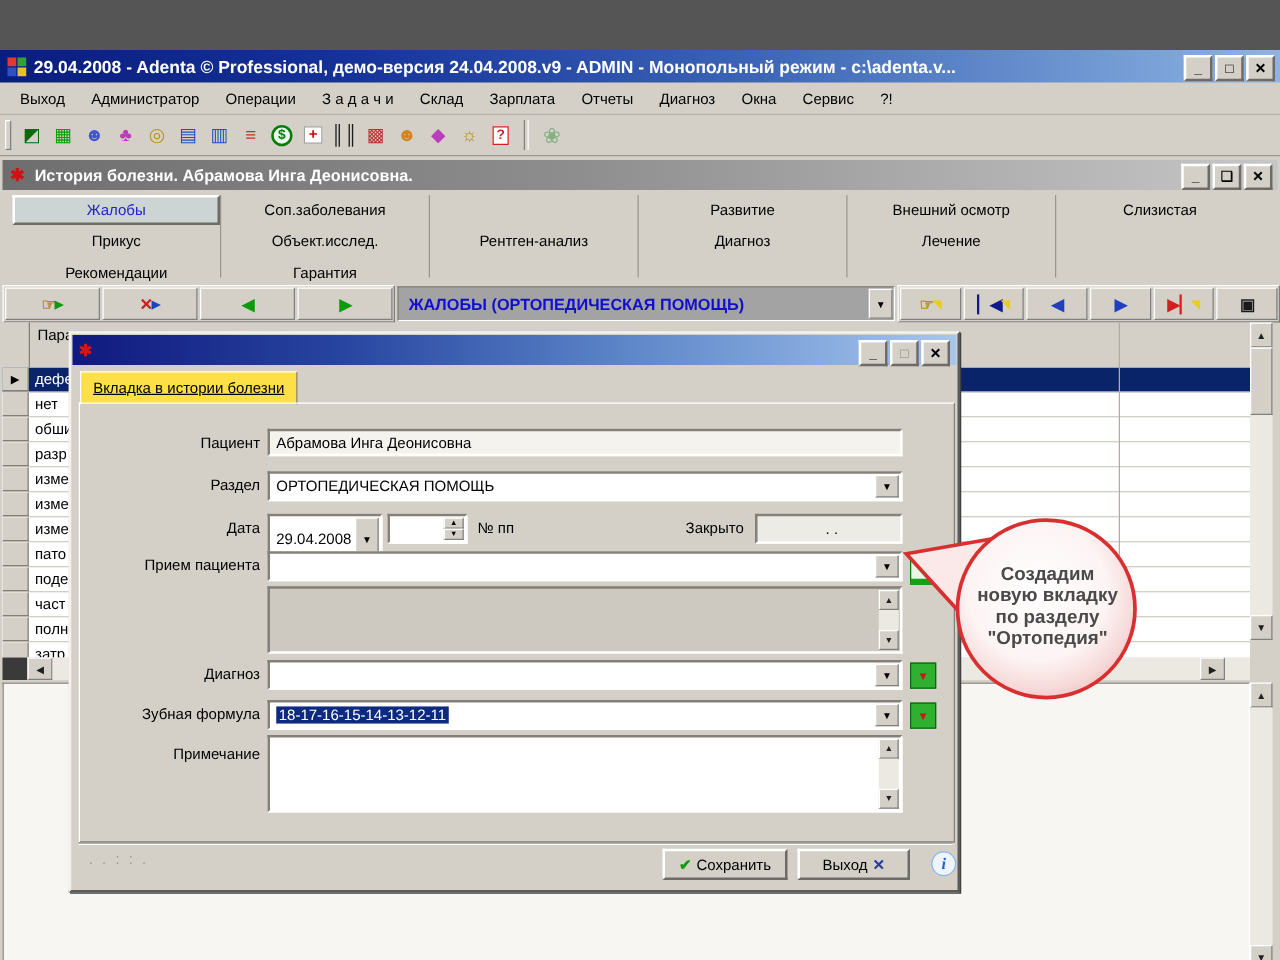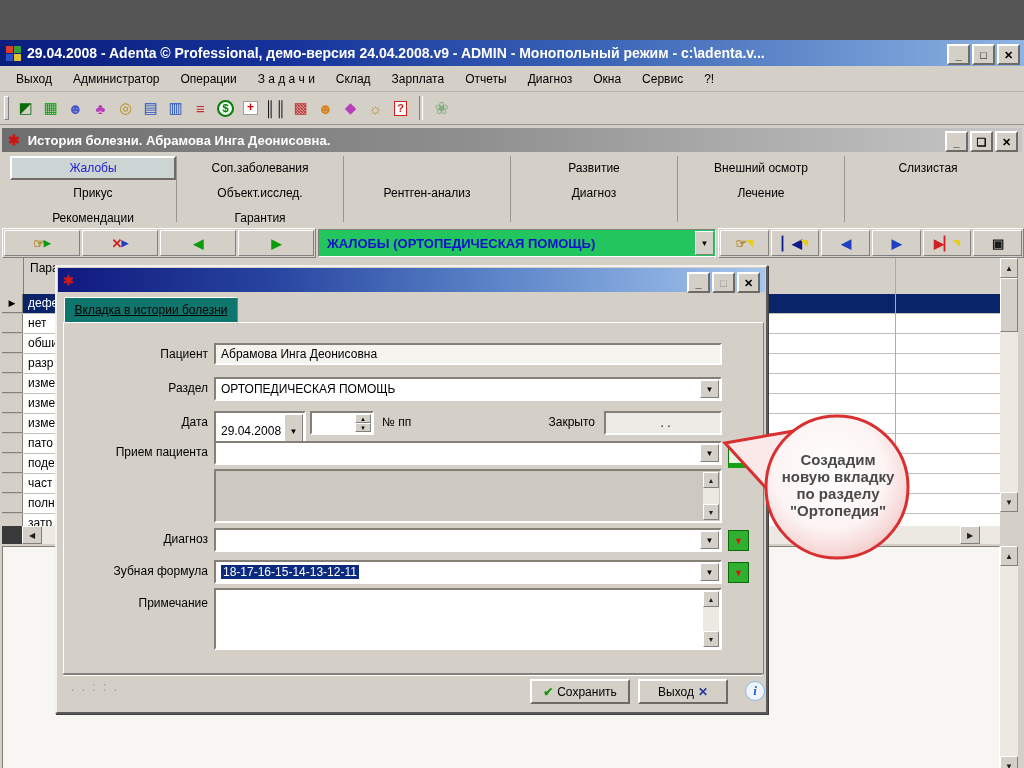--- a/index.html
+++ b/index.html
@@ -51,42 +51,42 @@
   #mdibar .ttext{color:#fff;font-weight:bold;font-size:13px;margin-left:8px;white-space:nowrap;}
   
   .tabcell{position:absolute;width:166px;height:24px;text-align:center;line-height:24px;}
   .tabbtn{background:#ccd4d4;border:2px solid;border-color:#ffffff #6e6a66 #6e6a66 #ffffff;color:#2222cc;line-height:21px;box-sizing:border-box;}
   .tsepv{position:absolute;width:1px;background:#9a968e;top:116px;height:66px;}
   
   .navgrp{display:flex;align-items:stretch;}
   .navbtn{flex:1;margin:1px;display:flex;align-items:center;justify-content:center;gap:1px;
           border:1px solid;border-color:#ffffff #808080 #808080 #ffffff;font-size:13px;font-weight:bold;}
   .nv2{font-size:9px;margin-left:-2px;}
-  #navcombo{background:#22c55e;display:flex;align-items:center;}
+  #navcombo{background:#a3a3a3;display:flex;align-items:center;}
   #navcombo .fval{color:#1010cc;font-weight:bold;font-size:13px;padding-left:8px;white-space:nowrap;overflow:hidden;flex:1;}
   .ddbtn{width:17px;align-self:stretch;margin:1px;display:flex;align-items:center;justify-content:center;
          font-size:8px;background:#d4d0c8;border:1px solid;border-color:#ffffff #808080 #808080 #ffffff;}
   
   .grow{position:relative;height:20px;background:#fff;border-bottom:1px solid #c4c0b8;display:flex;box-sizing:border-box;}
   .grow.selected{background:#0a246a;}
   .grow.selected .glabel{color:#fff;}
   .gsel{width:21px;background:#d4d0c8;border-right:1px solid #848078;border-bottom:1px solid #848078;
         font-size:9px;text-align:center;line-height:19px;color:#000;flex:none;box-sizing:border-box;}
   .glabel{padding-left:5px;line-height:19px;white-space:nowrap;overflow:hidden;}
   .sbbtn{background:#d4d0c8;border:1px solid;border-color:#ffffff #808080 #808080 #ffffff;
          display:flex;align-items:center;justify-content:center;font-size:8px;color:#202020;}
   .sbtrack{background:#ece9e2;}
   
   #dialog{left:55px;top:225px;width:713px;height:449px;background:#d4d0c8;z-index:10;
           border:2px solid;border-color:#f4f2ee #5a5a5a #5a5a5a #f4f2ee;box-shadow:1px 1px 0 #404040;box-sizing:border-box;}
   #dlgtitle{position:absolute;left:1px;top:1px;right:1px;height:24px;display:flex;align-items:center;
     background:linear-gradient(90deg,#10197e 0%,#2744a0 30%,#5c85c8 62%,#a6c6ee 100%);}
   #dlgtitle .dicon{color:#d01818;font-size:13px;font-weight:bold;margin-left:5px;}
   #dlgtitle .ttext{color:#fff;font-weight:bold;font-size:13px;margin-left:7px;}
-  #dlgtab{position:absolute;left:7px;top:30px;width:172px;height:25px;background:#0f766e;
+  #dlgtab{position:absolute;left:7px;top:30px;width:172px;height:25px;background:#fde047;
     border:1px solid;border-color:#ffffff #808080 #d4d0c8 #ffffff;text-align:center;line-height:24px;}
   #dlgtab span{text-decoration:underline;}
   #dlgpanel{position:absolute;left:6px;top:55px;width:699px;height:350px;
     border:1px solid;border-color:#ffffff #808080 #808080 #ffffff;}
   .dlabel{position:absolute;left:8px;width:143px;text-align:right;white-space:nowrap;}
   .dfield{position:absolute;left:157px;width:508px;box-sizing:border-box;background:#fff;
     border:2px solid;border-color:#848078 #ffffff #ffffff #848078;display:flex;align-items:center;}
   .dfield .fval{padding-left:5px;white-space:nowrap;overflow:hidden;flex:1;}
   .ro{background:#f4f3ee;}
   .grayfield{background:#ecebe5;}

